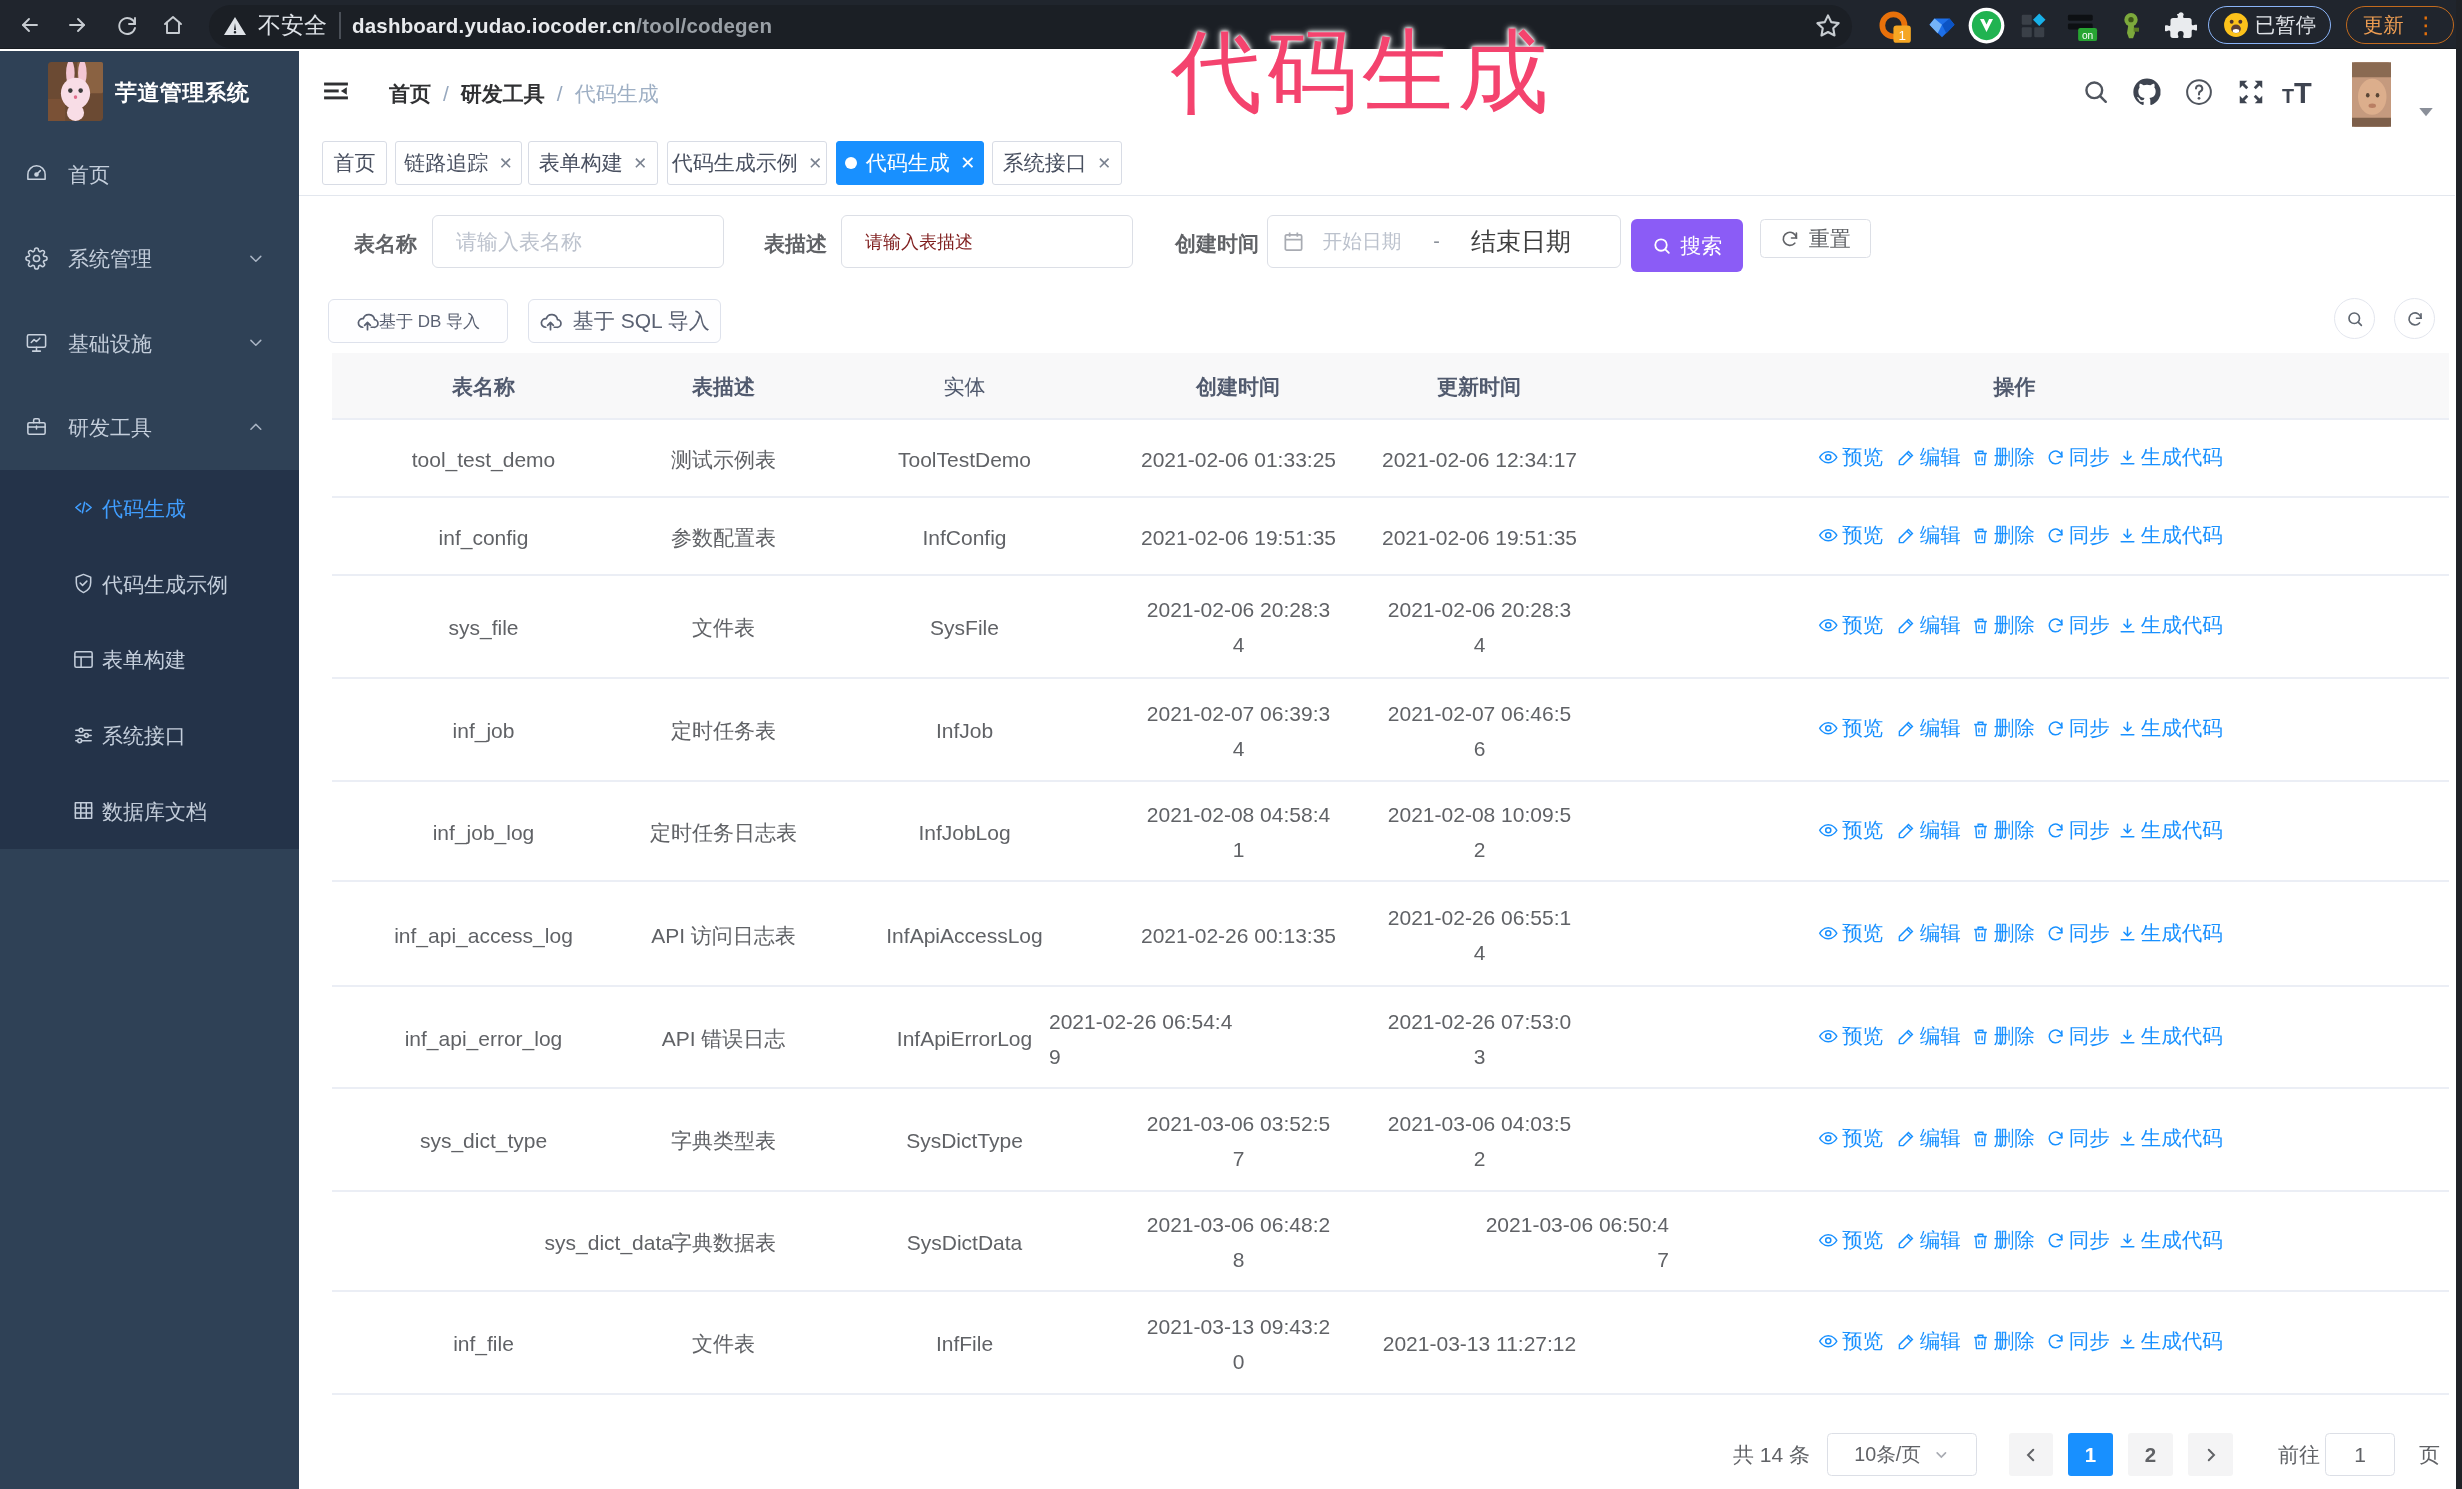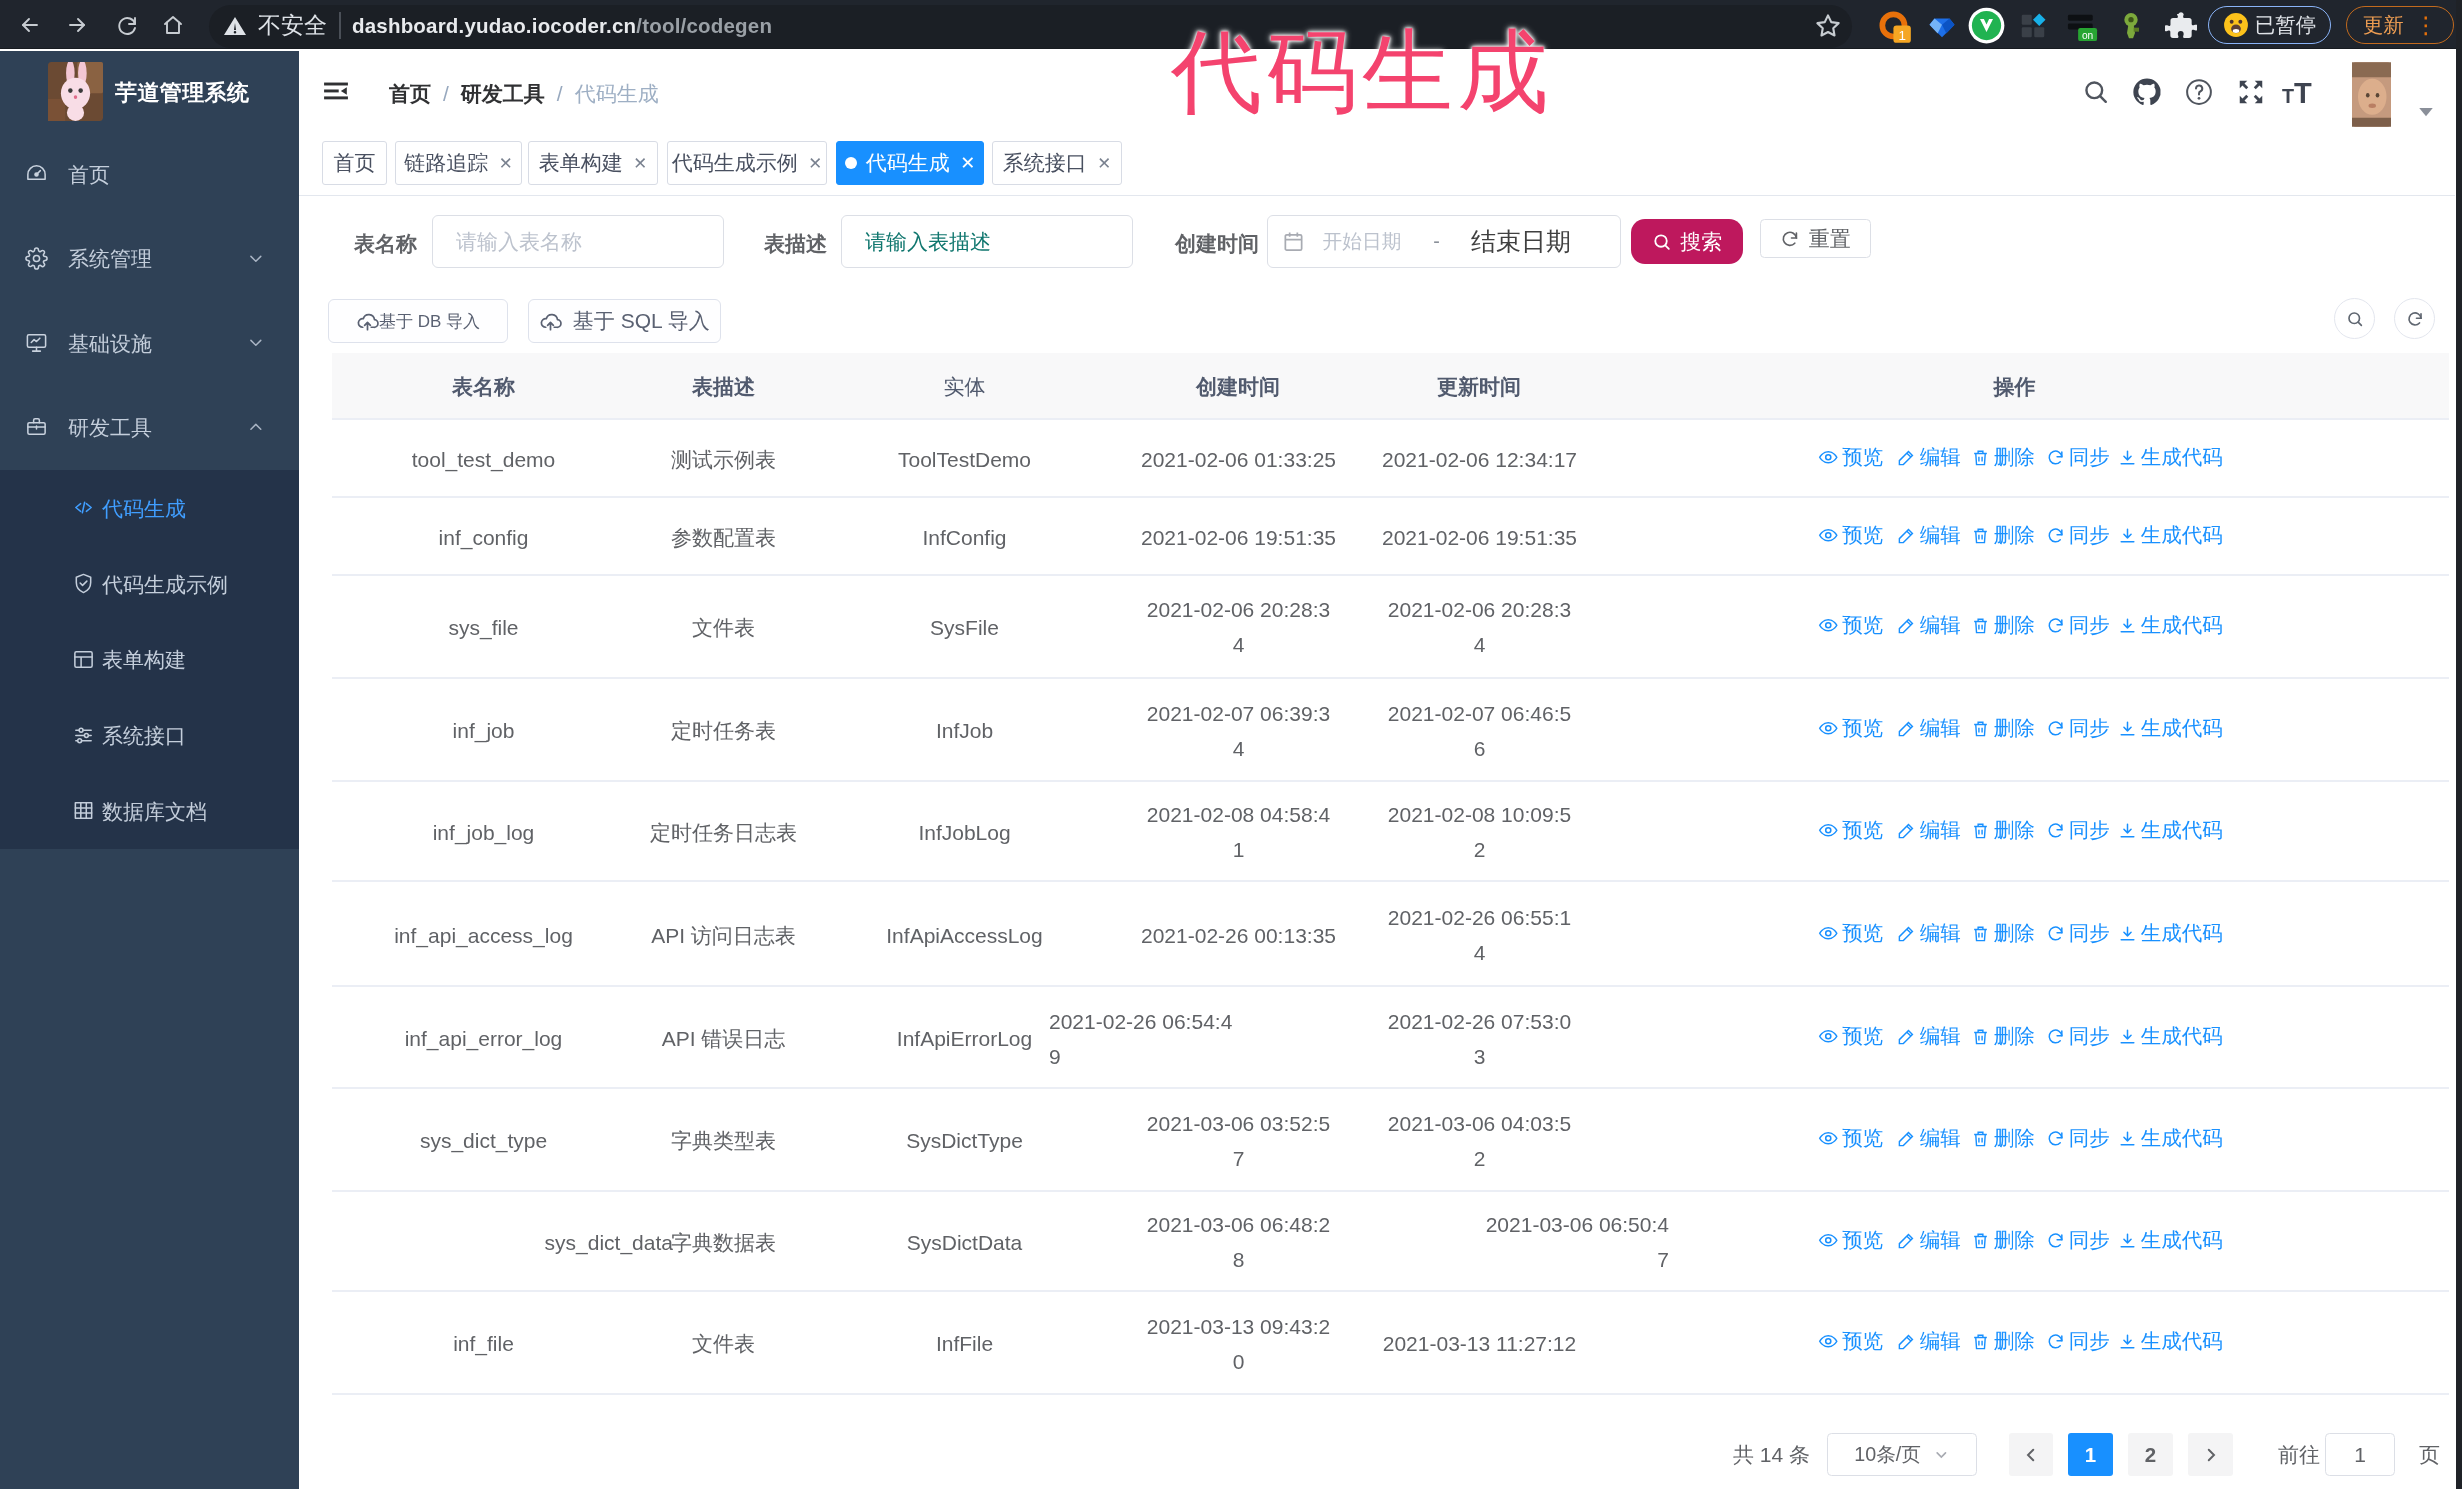--- a/index.html
+++ b/index.html
@@ -230,33 +230,33 @@
 <div class="abs flex" style="left:992px;top:141px;width:130px;height:44px;background:#fff;border:1.5px solid #d8dce5;border-radius:3px;justify-content:center">
     <span style="font-size:21px;color:#495060">系统接口</span>
     <span style="font-size:16.7px;color:#7a8290;margin-left:10.6px">✕</span>
   </div>
 <div class="abs" style="left:350px;top:230px;width:67px;font-size:21px;font-weight:bold;color:#606266;text-align:right">表名称</div>
 <div class="abs flex" style="left:432px;top:215px;width:292px;height:53px;border:1.5px solid #dcdfe6;border-radius:6px;background:#fff;padding-left:23px">
     <span style="font-size:21px;color:#bcc2cd">请输入表名称</span>
   </div>
 <div class="abs" style="left:759px;top:230px;width:68px;font-size:21px;font-weight:bold;color:#606266;text-align:right">表描述</div>
 <div class="abs flex" style="left:841px;top:215px;width:292px;height:53px;border:1.5px solid #dcdfe6;border-radius:6px;background:#fff;padding-left:23px">
-    <span style="font-size:21px;color:#0f766e">请输入表描述</span>
+    <span style="font-size:18px;color:#7f1d1d">请输入表描述</span>
   </div>
 <div class="abs" style="left:1161px;top:230px;width:98px;font-size:21px;font-weight:bold;color:#606266;text-align:right">创建时间</div>
 <div class="abs flex" style="left:1267px;top:215px;width:354px;height:53px;border:1.5px solid #dcdfe6;border-radius:6px;background:#fff">
     <svg style="margin-left:13.6px" width="23" height="23" viewBox="0 0 24 24" fill="none" stroke="#a8abb2" stroke-width="1.8">
       <rect x="3.5" y="5" width="17" height="16" rx="1.5"></rect>
       <path d="M3.5 10h17M8 2.5V7M16 2.5V7"></path>
     </svg>
     <span style="font-size:19.7px;color:#bcc2cd;margin-left:18px">开始日期</span>
     <span style="font-size:19.7px;color:#8a9099;margin-left:32px">-</span>
     <span style="font-size:25px;color:#404040;margin-left:31px">结束日期</span>
   </div>
-<div class="abs flex" style="left:1631px;top:219px;width:112px;height:45px;background:#be185d;border-radius:14px;justify-content:center">
+<div class="abs flex" style="left:1631px;top:219px;width:112px;height:53px;background:#8b5cf6;border-radius:6px;justify-content:center">
     <svg width="19.7" height="19.7" viewBox="0 0 24 24" fill="none" stroke="#fff" stroke-width="2.2" stroke-linecap="round">
       <circle cx="11" cy="11" r="7"></circle>
       <path d="M16.5 16.5l4 4"></path>
     </svg>
     <span style="font-size:21px;color:#fff;margin-left:9px">搜索</span>
   </div>
 <div class="abs flex" style="left:1760px;top:219px;width:111px;height:39px;background:#fff;border:1.5px solid #dcdfe6;border-radius:4.5px;justify-content:center">
     <svg width="19.7" height="19.7" viewBox="0 0 24 24" fill="none" stroke="#606266" stroke-width="2" stroke-linecap="round">
       <path d="M20 11a8 8 0 1 0-2 6.3"></path>
       <path d="M20 5v6h-6"></path>

